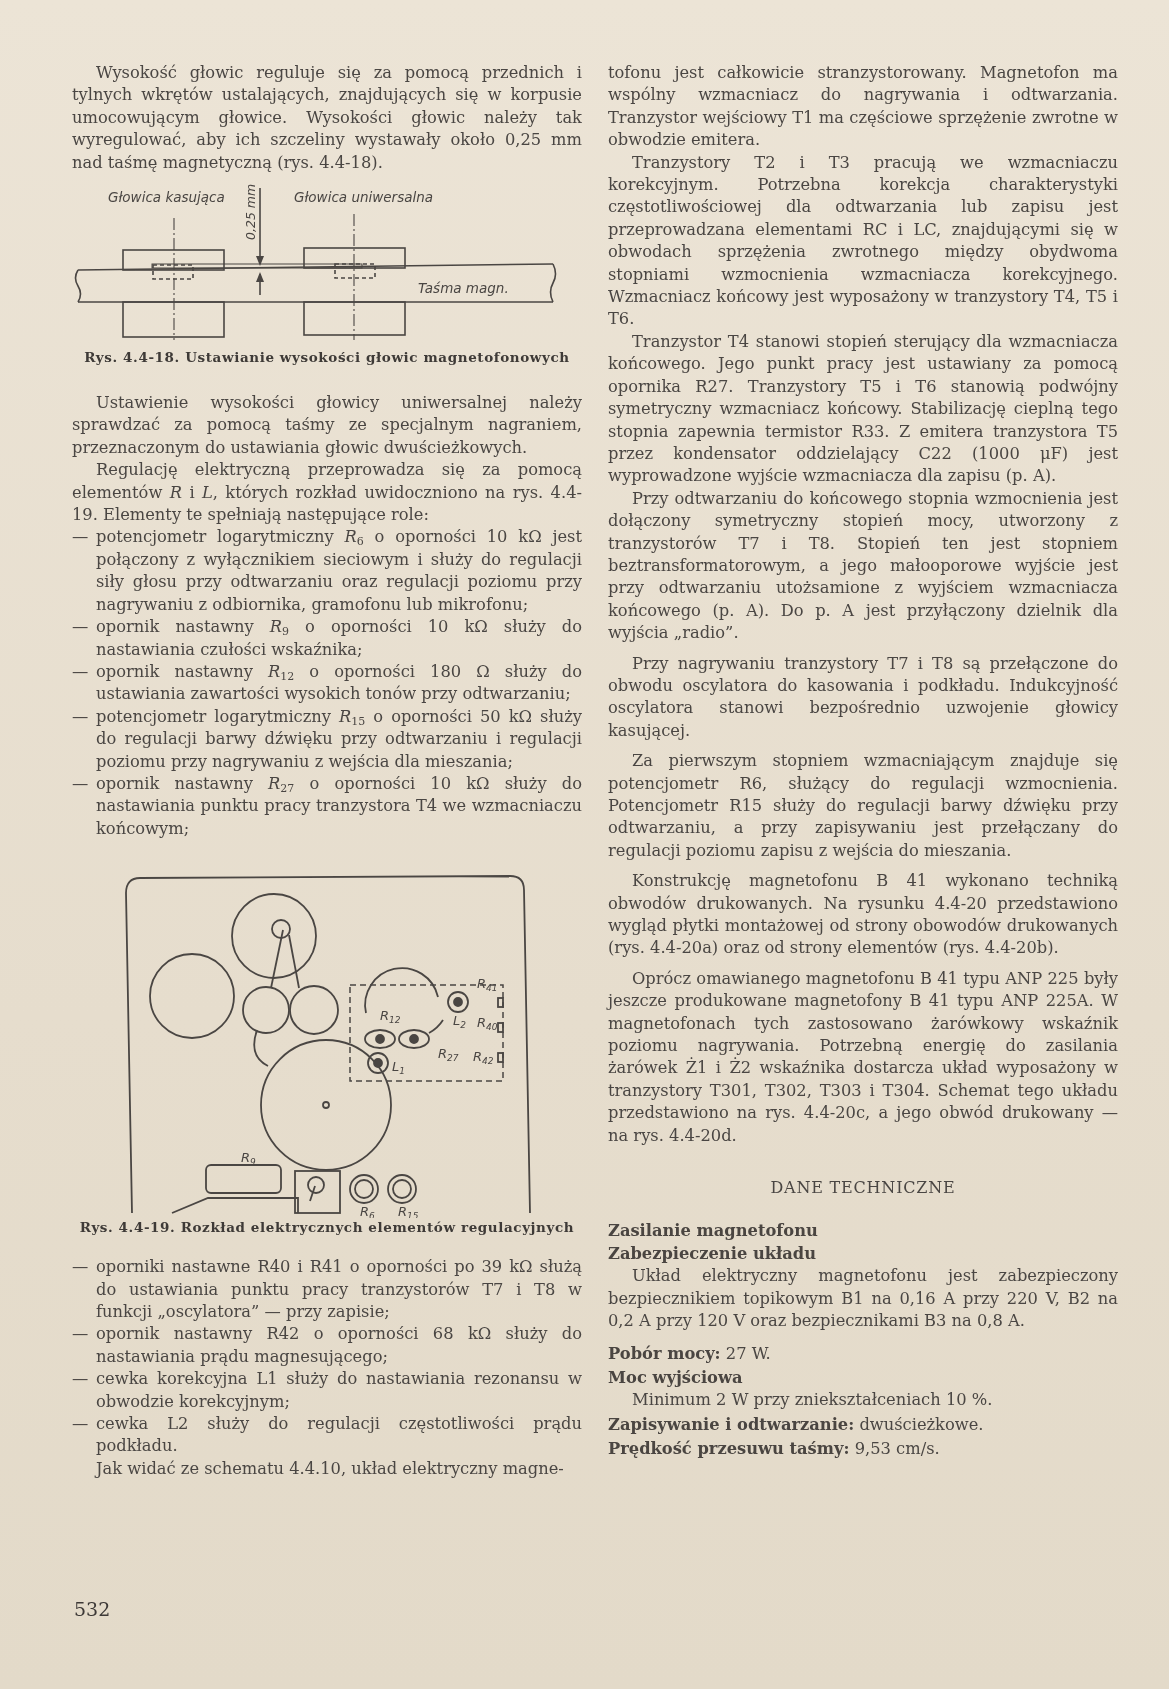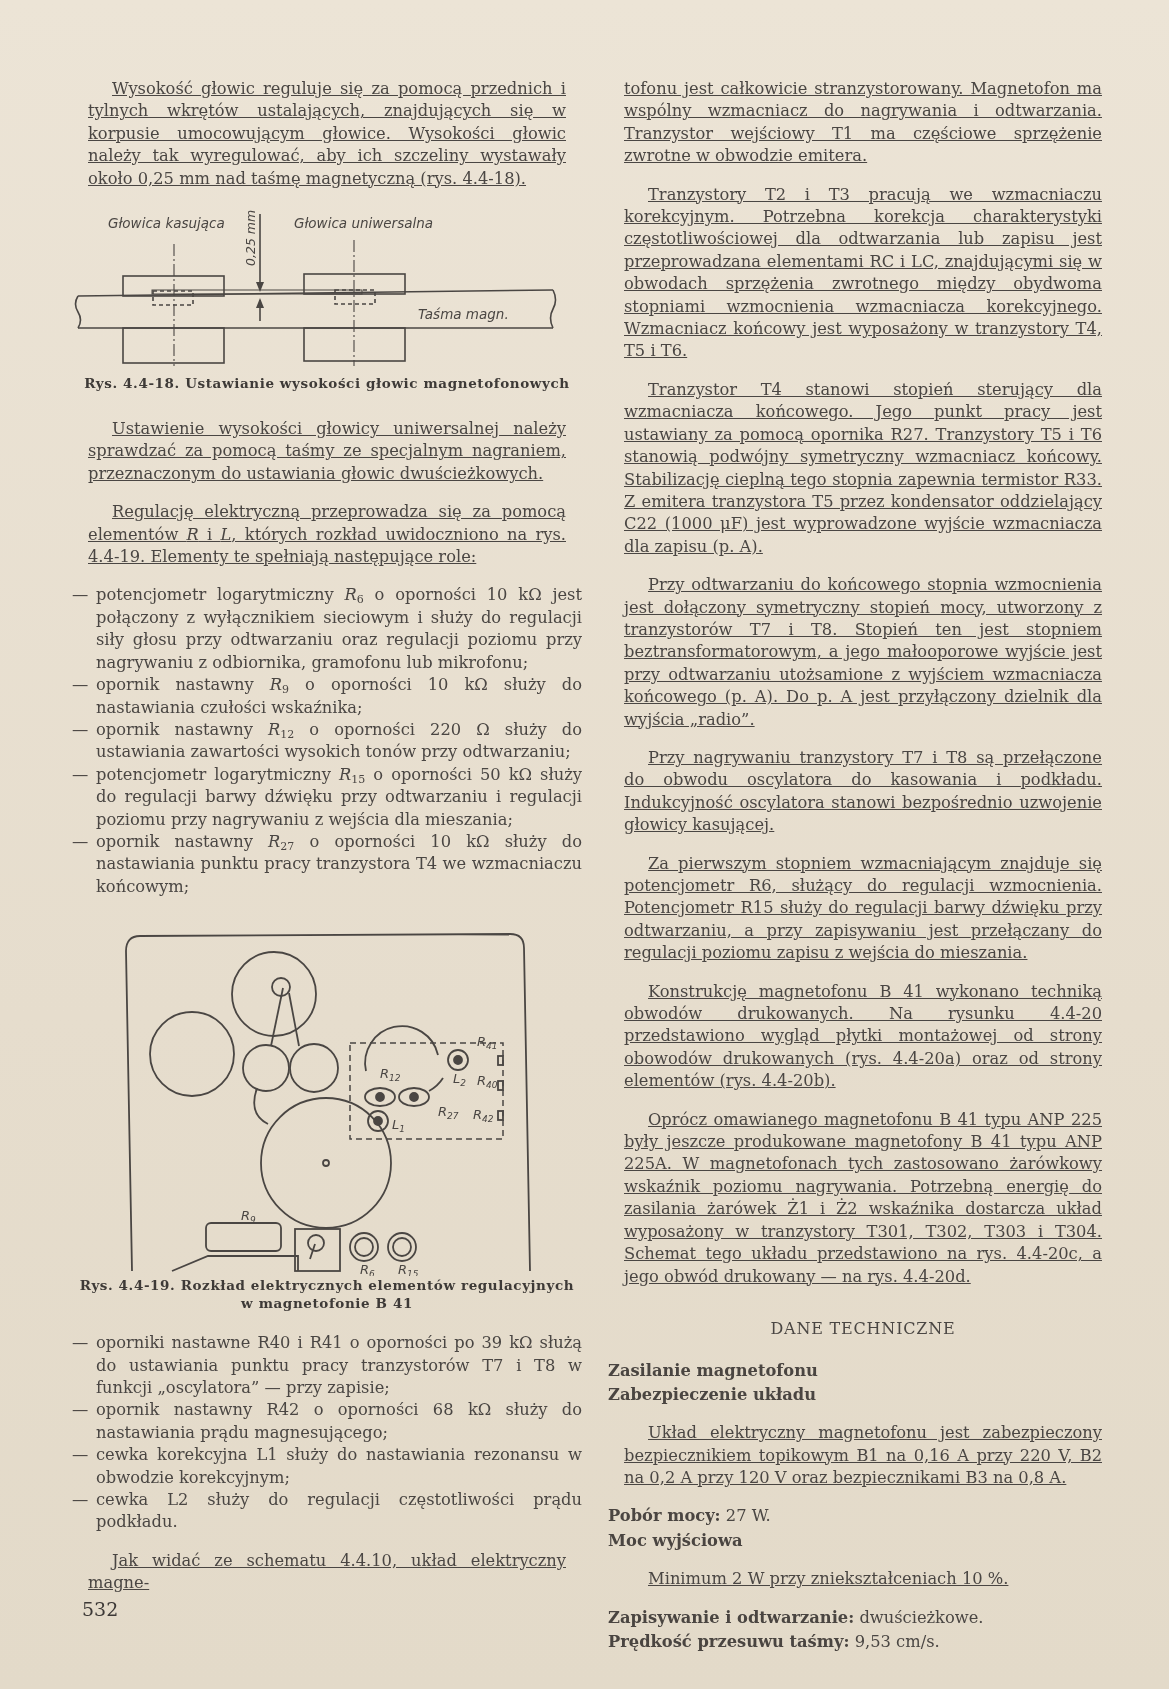--- a/index.html
+++ b/index.html
@@ -6,33 +6,33 @@
   body {
     width:1169px; height:1689px; overflow:hidden;
     background:#e9e1d3;
     font-family:"DejaVu Serif","Liberation Serif",serif;
     color:#4a4643;
   }
   .page { position:relative; width:1169px; height:1689px; background:linear-gradient(180deg,#ece4d6 0%,#e6ddcd 60%,#e3dac9 100%); }
   .col { position:absolute; top:62px; width:510px; font-size:16.3px; line-height:22.4px; }
   .col.left { left:72px; }
   .col.right { left:608px; }
-  p { margin:16px; text-align:justify;text-decoration:underline; }
+  p { margin:0; text-align:justify; }
   .ind { text-indent:24px; }
   .gap { margin-top:8px; }
   i, .it { font-style:italic; }
   sub { font-size:11px; vertical-align:-3px; line-height:0; }
   .dash { display:flex; text-align:justify; }
   .dash .d { width:24px; flex:none; }
   .dash .t { flex:1; text-align:justify; }
   .fig { position:relative; }
   .caption { font-weight:bold; font-size:13.5px; letter-spacing:0.6px; color:#3e3a37; text-align:center; line-height:18px; }
   .heading-center { text-align:center; letter-spacing:0.8px; margin:30px 0 20px; font-size:16px; }
   .bhead { font-weight:bold; color:#4a4541; }
-  .pagenum { position:absolute; left:82px; top:1598px; font-size:19px; color:#3c3836; }
+  .pagenum { position:absolute; left:74px; top:1598px; font-size:19px; color:#3c3836; }
   svg text { font-family:"DejaVu Sans","Liberation Sans",sans-serif; font-style:italic; fill:#4a4643; }
 </style>
 </head>
 <body>
 
 <div class="page">
 
   <div class="col left">
     <p class="ind">Wysokość głowic reguluje się za pomocą przednich i tylnych wkrętów ustalających, znajdujących się w korpusie umocowującym głowice. Wysokości głowic należy tak wyregulować, aby ich szczeliny wystawały około 0,25 mm nad taśmę magnetyczną (rys. 4.4-18).</p>
 
@@ -76,21 +76,21 @@
       <div class="dash">
           <span class="d">—</span>
           <span class="t"><span>potencjometr logarytmiczny </span><i>R</i><sub>6</sub><span> o oporności 10 kΩ jest połączony z wyłącznikiem sieciowym i służy do regulacji siły głosu przy odtwarzaniu oraz regulacji poziomu przy nagrywaniu z odbiornika, gramofonu lub mikrofonu;</span></span>
         </div>
       <div class="dash">
           <span class="d">—</span>
           <span class="t"><span>opornik nastawny </span><i>R</i><sub>9</sub><span> o oporności 10 kΩ służy do nastawiania czułości wskaźnika;</span></span>
         </div>
       <div class="dash">
           <span class="d">—</span>
-          <span class="t"><span>opornik nastawny </span><i>R</i><sub>12</sub><span> o oporności 220 Ω służy do ustawiania zawartości wysokich tonów przy odtwarzaniu;</span></span>
+          <span class="t"><span>opornik nastawny </span><i>R</i><sub>12</sub><span> o oporności 180 Ω służy do ustawiania zawartości wysokich tonów przy odtwarzaniu;</span></span>
         </div>
       <div class="dash">
           <span class="d">—</span>
           <span class="t"><span>potencjometr logarytmiczny </span><i>R</i><sub>15</sub><span> o oporności 50 kΩ służy do regulacji barwy dźwięku przy odtwarzaniu i regulacji poziomu przy nagrywaniu z wejścia dla mieszania;</span></span>
         </div>
       <div class="dash">
           <span class="d">—</span>
           <span class="t"><span>opornik nastawny </span><i>R</i><sub>27</sub><span> o oporności 10 kΩ służy do nastawiania punktu pracy tranzystora T4 we wzmacniaczu końcowym;</span></span>
         </div>
     </div>
@@ -141,21 +141,20 @@
         <text x="318" y="190" font-size="13">R<tspan font-size="9" dy="3">27</tspan></text>
         <text x="272" y="203" font-size="13">L<tspan font-size="9" dy="3">1</tspan></text>
         <text x="333" y="157" font-size="13">L<tspan font-size="9" dy="3">2</tspan></text>
         <text x="121" y="294" font-size="13">R<tspan font-size="9" dy="3">9</tspan></text>
         <text x="240" y="348" font-size="13">R<tspan font-size="9" dy="3">6</tspan></text>
         <text x="278" y="348" font-size="13">R<tspan font-size="9" dy="3">15</tspan></text>
       </svg>
     </div>
     <div class="caption">
       <div>Rys. 4.4-19. Rozkład elektrycznych elementów regulacyjnych</div>
-      <div>w magnetofonie B 41</div>
     </div>
 
     <div style="margin-top:20px;">
       <div class="dash">
           <span class="d">—</span>
           <span class="t">oporniki nastawne R40 i R41 o oporności po 39 kΩ służą do ustawiania punktu pracy tranzystorów T7 i T8 w funkcji „oscylatora” — przy zapisie;</span>
         </div>
       <div class="dash">
           <span class="d">—</span>
           <span class="t">opornik nastawny R42 o oporności 68 kΩ służy do nastawiania prądu magnesującego;</span>

